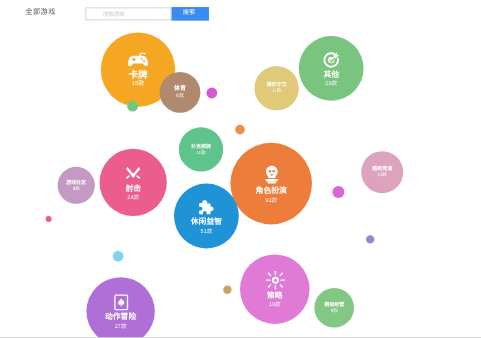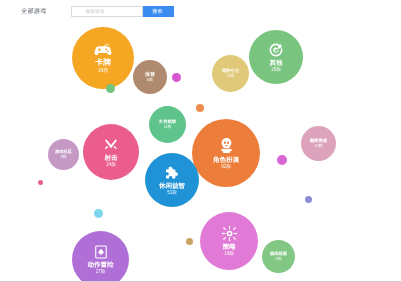--- a/index.html
+++ b/index.html
@@ -153,21 +153,21 @@
   <div class="header">
     <span class="all-games-label">全部游戏</span>
 
     <div class="search-wrap">
       <input class="search-input" type="text" placeholder="搜索游戏" style="">
       <button class="search-button">搜索</button>
     </div>
   </div>
 
   <div class="canvas">
-      <div class="bubble sz-lg" style="left: 72px; top: 5px; width: 62px; height: 62px; background: rgb(245, 166, 35);">
+      <div class="bubble sz-lg" style="left: 84px; top: 5px; width: 62px; height: 62px; background: rgb(245, 166, 35);">
         <span class="b-icon">
           <svg width="18" height="14.040000000000001" viewBox="0 0 32 25" fill="none">
         <path d="M9.5 6h13c3.6 0 6.2 2.2 7.1 5.6l1.4 5.3c.6 2.4-.8 4.6-3.1 4.6-1.2 0-2.2-.6-3-1.6l-1.7-2.2H8.8l-1.7 2.2c-.8 1-1.8 1.6-3 1.6-2.3 0-3.7-2.2-3.1-4.6l1.4-5.3C3.3 8.2 5.9 6 9.5 6z" fill="currentColor"></path>
         <rect x="7" y="11" width="5.6" height="1.7" rx="0.85" fill="#f5a623"></rect>
         <rect x="8.9" y="9.1" width="1.8" height="5.5" rx="0.9" fill="#f5a623"></rect>
         <circle cx="21.6" cy="11" r="1.5" fill="#f5a623"></circle>
         <circle cx="24.9" cy="14.2" r="1.5" fill="#f5a623"></circle>
         <path d="M19 6.2c0-2.2 1.1-4 3.3-4 1.6 0 2.3.9 3 .9.5 0 .8-.3 1.2-.3" stroke="currentColor" stroke-width="1.5" stroke-linecap="round"></path>
       </svg>
         </span>

